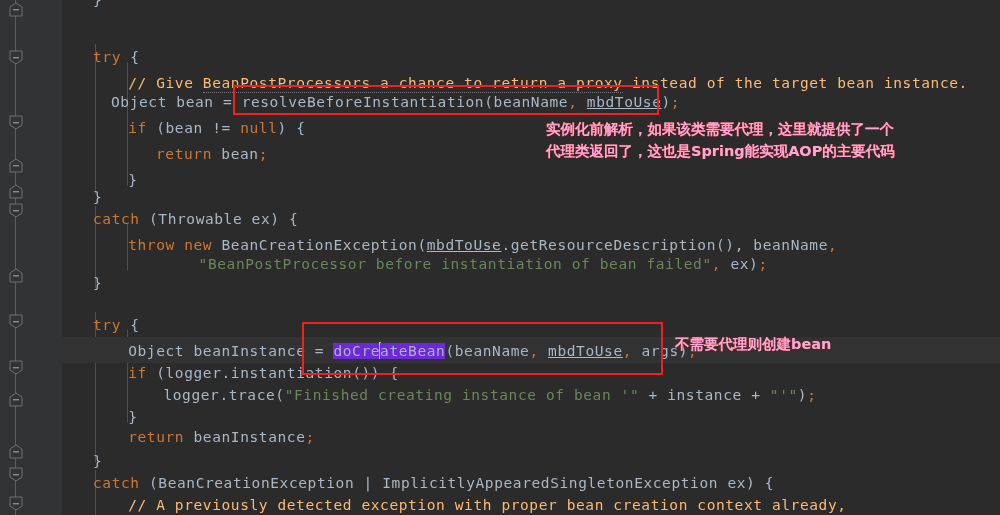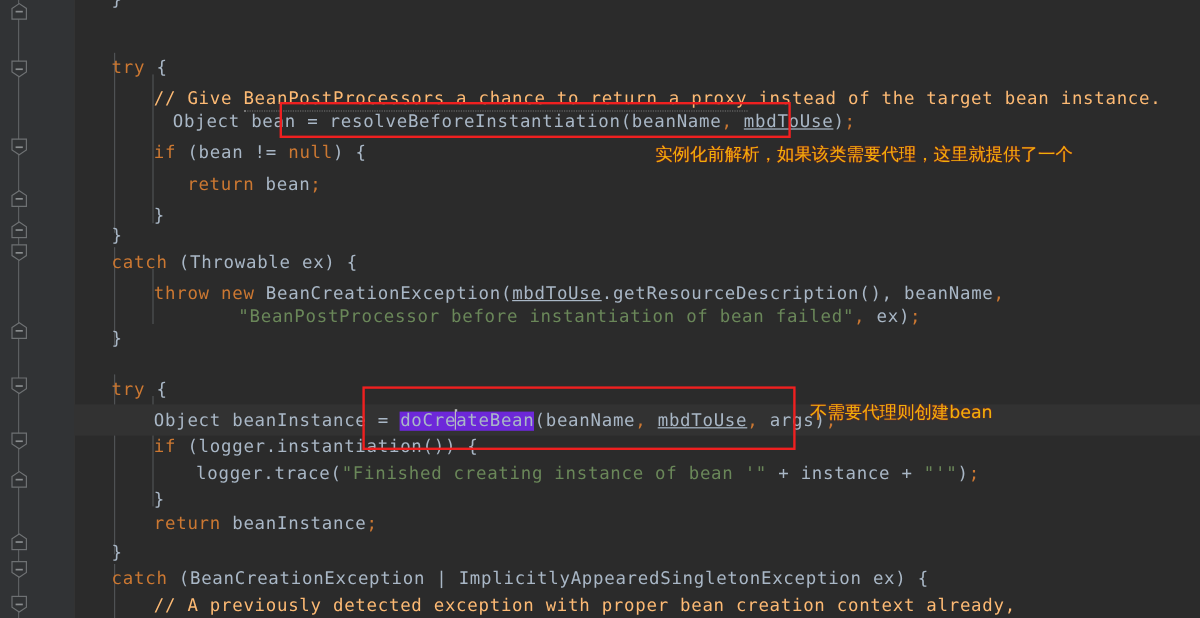--- a/index.html
+++ b/index.html
@@ -99,23 +99,23 @@
 
   
   .anno-box {
     position: absolute;
     border: 2px solid #ef2020;
     box-sizing: border-box;
     pointer-events: none;
   }
   .anno-text {
     position: absolute;
-    color: #eab308;
+    color: #f9a8d4;
     font-family: "DejaVu Sans", "Liberation Sans", sans-serif;
-    font-weight: normal;
+    font-weight: bold;
     font-size: 14.5px;
     line-height: 22px;
     white-space: pre;
     text-shadow: 0 0 1px #f01c1c;
   }
 </style>
 </head>
 <body>
 
 <div id="app">
@@ -212,21 +212,21 @@
         <div class="indent-guide" style="left: 65px; top: 224px; height: 46px;"></div>
         <div class="indent-guide" style="left: 33px; top: 312px; height: 150px;"></div>
         <div class="indent-guide" style="left: 65px; top: 330px; height: 92px;"></div>
         <div class="indent-guide" style="left: 33px; top: 470px; height: 45px;"></div>
       </div>
     <div class="caret-line" id="caret-line" style="top: 337px;"></div>
     <div id="code-lines">
         <div class="code-line" style="top: -13px; left: 31px;"><span class="txt">}</span></div>
         <div class="code-line" style="top: 44px; left: 31px;"><span class="kw">try</span><span class="txt"> {</span></div>
         <div class="code-line" style="top: 70px; left: 66.2px;"><span class="cmt">// Give </span><span class="cmt u-dot">BeanPostProcessors a chance to return a proxy</span><span class="cmt"> instead of the target bean instance.</span></div>
-        <div class="code-line" style="top: 89px; left: 82px;"><span class="txt">Object</span><span class="txt"> bean = </span><span class="txt">resolveBeforeInstantiation</span><span class="txt">(</span><span class="txt">beanName</span><span class="semi">, </span><span class="txt u-solid">mbdToUse</span><span class="txt">)</span><span class="semi">;</span></div>
+        <div class="code-line" style="top: 89px; left: 49px;"><span class="txt">Object</span><span class="txt"> bean = </span><span class="txt">resolveBeforeInstantiation</span><span class="txt">(</span><span class="txt">beanName</span><span class="semi">, </span><span class="txt u-solid">mbdToUse</span><span class="txt">)</span><span class="semi">;</span></div>
         <div class="code-line" style="top: 115px; left: 66.2px;"><span class="kw">if</span><span class="txt"> (bean != </span><span class="kw">null</span><span class="txt">) {</span></div>
         <div class="code-line" style="top: 141px; left: 94px;"><span class="kw">return</span><span class="txt"> bean</span><span class="semi">;</span></div>
         <div class="code-line" style="top: 167px; left: 66.2px;"><span class="txt">}</span></div>
         <div class="code-line" style="top: 184px; left: 31px;"><span class="txt">}</span></div>
         <div class="code-line" style="top: 206px; left: 31px;"><span class="kw">catch</span><span class="txt"> (Throwable ex) {</span></div>
         <div class="code-line" style="top: 232px; left: 66.2px;"><span class="kw">throw</span><span class="txt"> </span><span class="kw">new</span><span class="txt"> BeanCreationException(</span><span class="txt u-solid">mbdToUse</span><span class="txt">.getResourceDescription(), beanName</span><span class="semi">,</span></div>
         <div class="code-line" style="top: 251px; left: 136.6px;"><span class="str">"BeanPostProcessor before instantiation of bean failed"</span><span class="semi">, </span><span class="txt">ex)</span><span class="semi">;</span></div>
         <div class="code-line" style="top: 270px; left: 31px;"><span class="txt">}</span></div>
         <div class="code-line" style="top: 312px; left: 31px;"><span class="kw">try</span><span class="txt"> {</span></div>
         <div class="code-line" style="top: 338px; left: 66.2px;"><span class="txt">Object</span><span class="txt"> beanInstance = </span><span class="txt ident-hl">doCre</span><span class="caret"></span><span class="txt ident-hl">ateBean</span><span class="txt">(</span><span class="txt">beanName</span><span class="semi">, </span><span class="txt u-solid">mbdToUse</span><span class="semi">, </span><span class="txt">args)</span><span class="semi">;</span></div>
@@ -238,17 +238,17 @@
         <div class="code-line" style="top: 470px; left: 31px;"><span class="kw">catch</span><span class="txt"> (BeanCreationException | ImplicitlyAppearedSingletonException ex) {</span></div>
         <div class="code-line" style="top: 492px; left: 66.2px;"><span class="cmt">// A previously detected exception with proper bean creation context already,</span></div>
       </div>
   </div>
 
   <div id="anno-boxes">
       <div class="anno-box" style="left: 233px; top: 85px; width: 426px; height: 30px;"></div>
       <div class="anno-box" style="left: 302px; top: 322px; width: 361px; height: 53px;"></div>
     </div>
   <div id="anno-notes">
-      <div class="anno-text" style="left: 546px; top: 118px;"><div>实例化前解析，如果该类需要代理，这里就提供了一个</div></div>
+      <div class="anno-text" style="left: 546px; top: 118px;"><div>实例化前解析，如果该类需要代理，这里就提供了一个</div><div>代理类返回了，这也是Spring能实现AOP的主要代码</div></div>
       <div class="anno-text" style="left: 675px; top: 333px;"><div>不需要代理则创建bean</div></div>
     </div>
 
 </div>
 
 </body></html>

